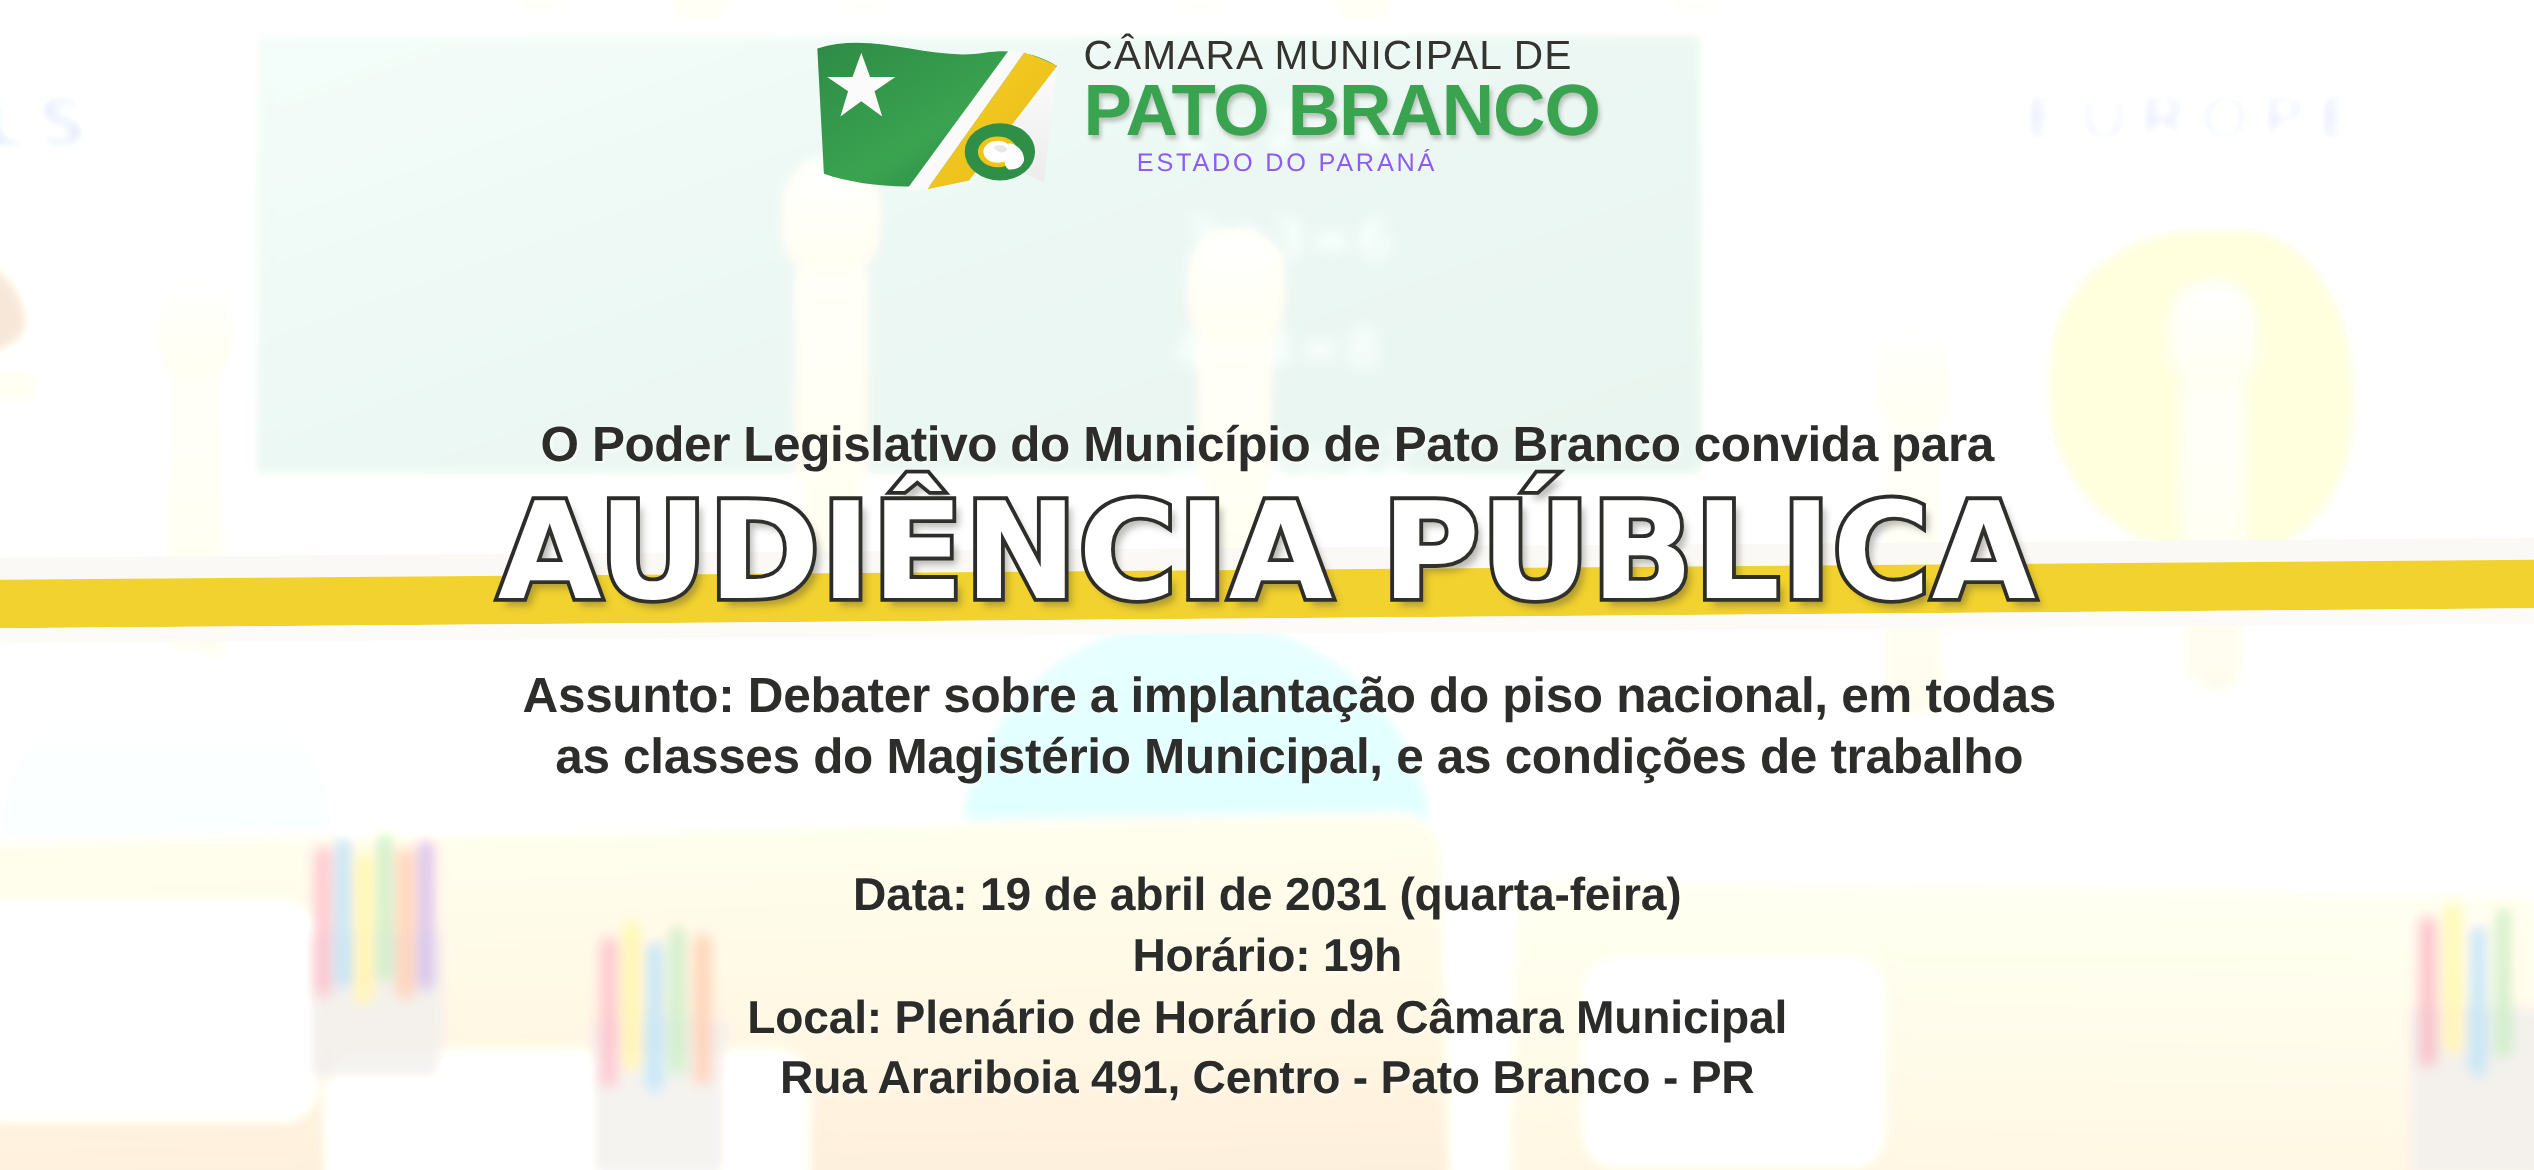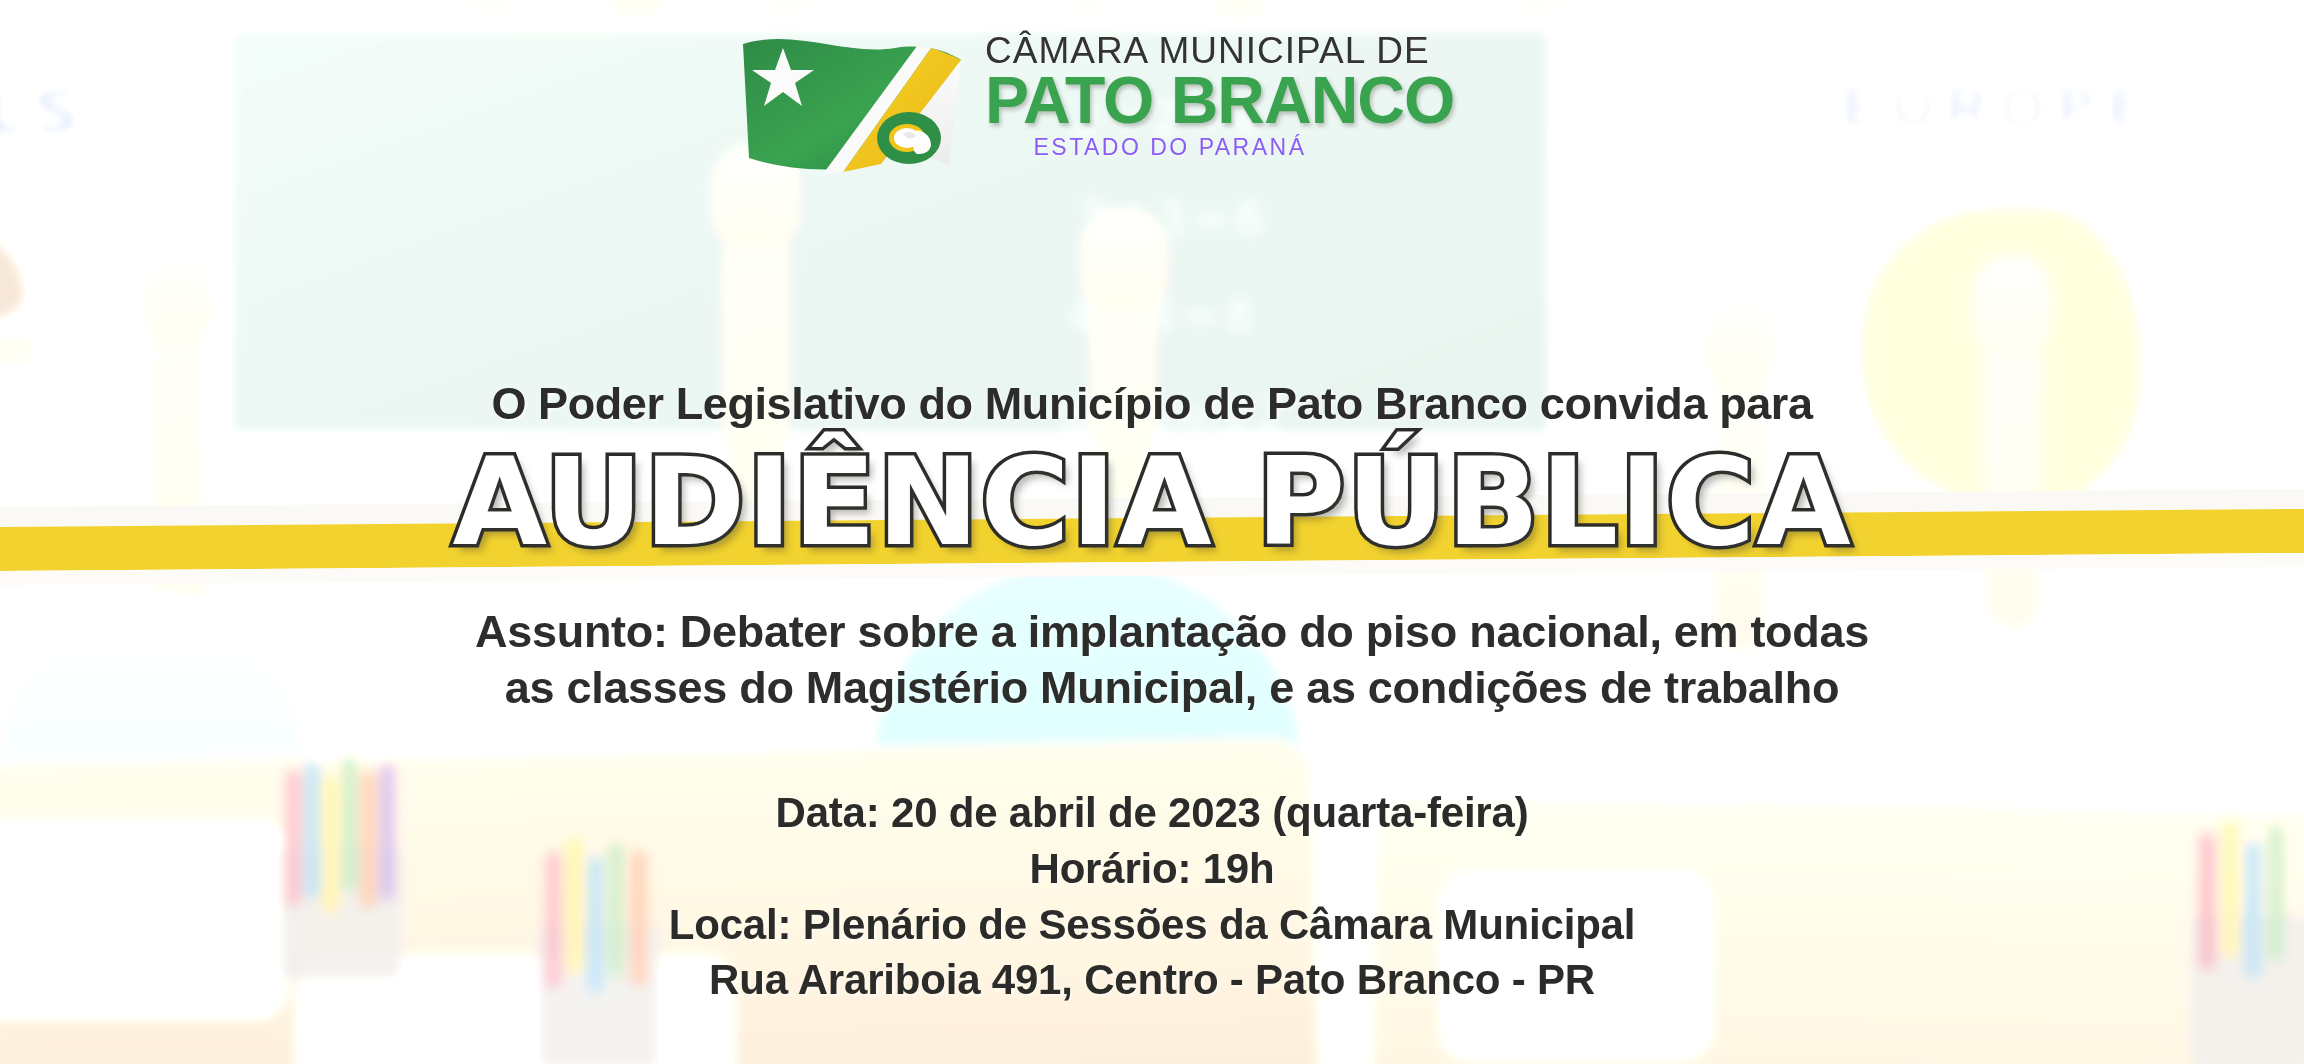--- a/index.html
+++ b/index.html
@@ -374,20 +374,20 @@
     <div class="invite">O Poder Legislativo do Município de Pato Branco convida para</div>
 
     <div class="hero">AUDIÊNCIA PÚBLICA</div>
 
     <div class="subject">
       <div>Assunto: Debater sobre a implantação do piso nacional, em todas</div>
       <div>as classes do Magistério Municipal, e as condições de trabalho</div>
     </div>
 
     <div class="details">
-      <div>Data: 20 de abril de 2023 (quarta-feira)</div>
+      <div>Data: 19 de abril de 2031 (quarta-feira)</div>
       <div>Horário: 19h</div>
-      <div>Local: Plenário de Sessões da Câmara Municipal</div>
+      <div>Local: Plenário de Horário da Câmara Municipal</div>
       <div>Rua Arariboia 491, Centro - Pato Branco - PR</div>
     </div>
   </div>
 
 </div>
 
 </body></html>

